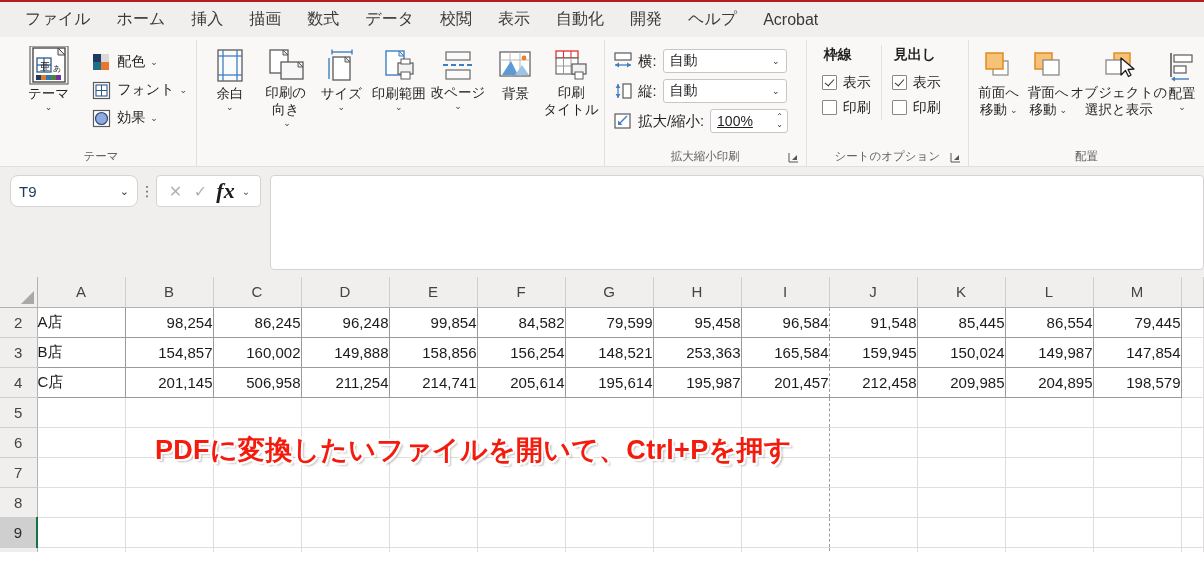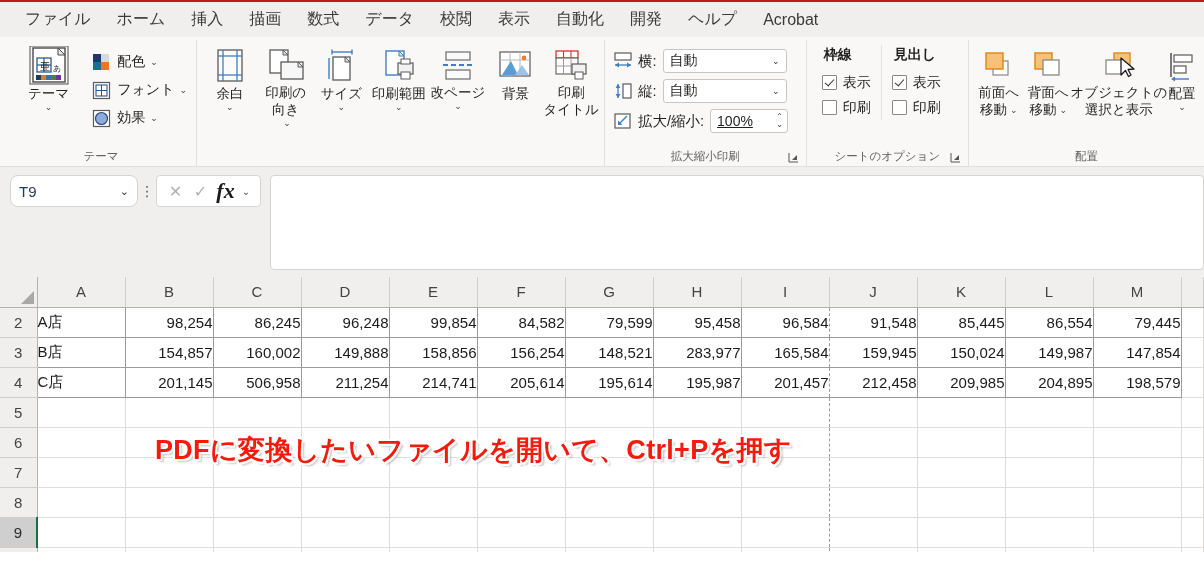--- a/index.html
+++ b/index.html
@@ -721,21 +721,21 @@
 
     <tr>
       <td class="rowhead">3</td>
       <td class="cell txt data dleft">B店</td>
       <td class="cell num data">154,857</td>
       <td class="cell num data">160,002</td>
       <td class="cell num data">149,888</td>
       <td class="cell num data">158,856</td>
       <td class="cell num data">156,254</td>
       <td class="cell num data">148,521</td>
-      <td class="cell num data">283,977</td>
+      <td class="cell num data">253,363</td>
       <td class="cell num data pbreak">165,584</td>
       <td class="cell num data">159,945</td>
       <td class="cell num data">150,024</td>
       <td class="cell num data">149,987</td>
       <td class="cell num data">147,854</td>
       <td class="cell"></td>
     </tr>
 
     <tr>
       <td class="rowhead">4</td>

